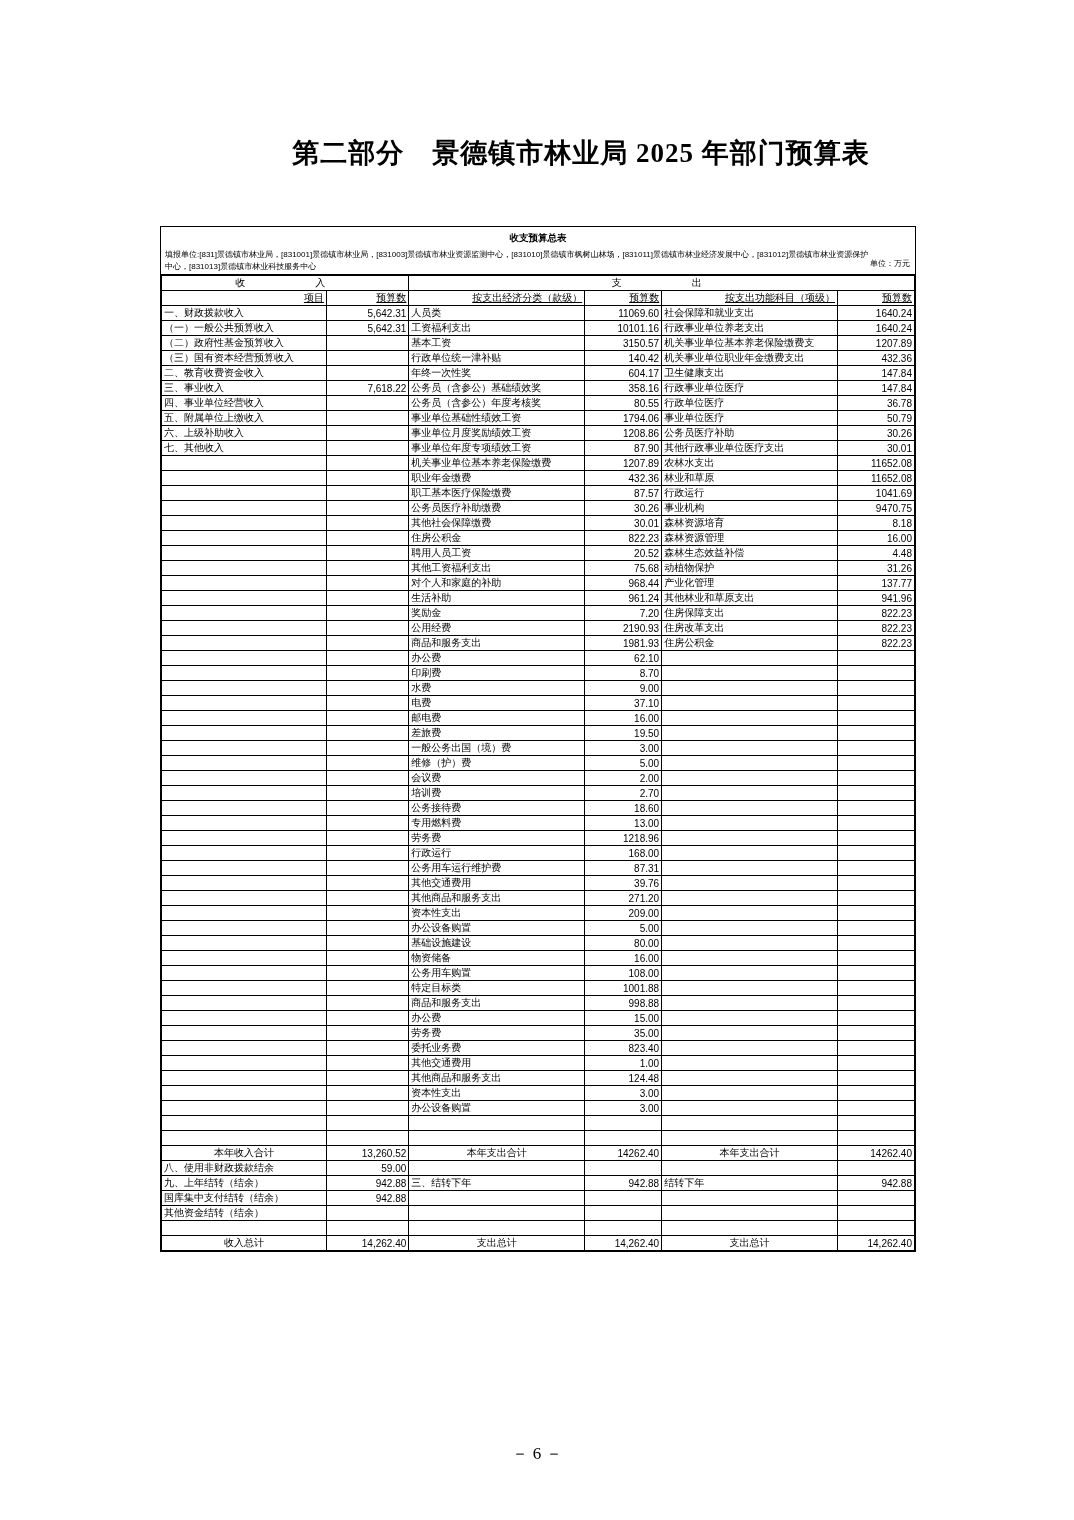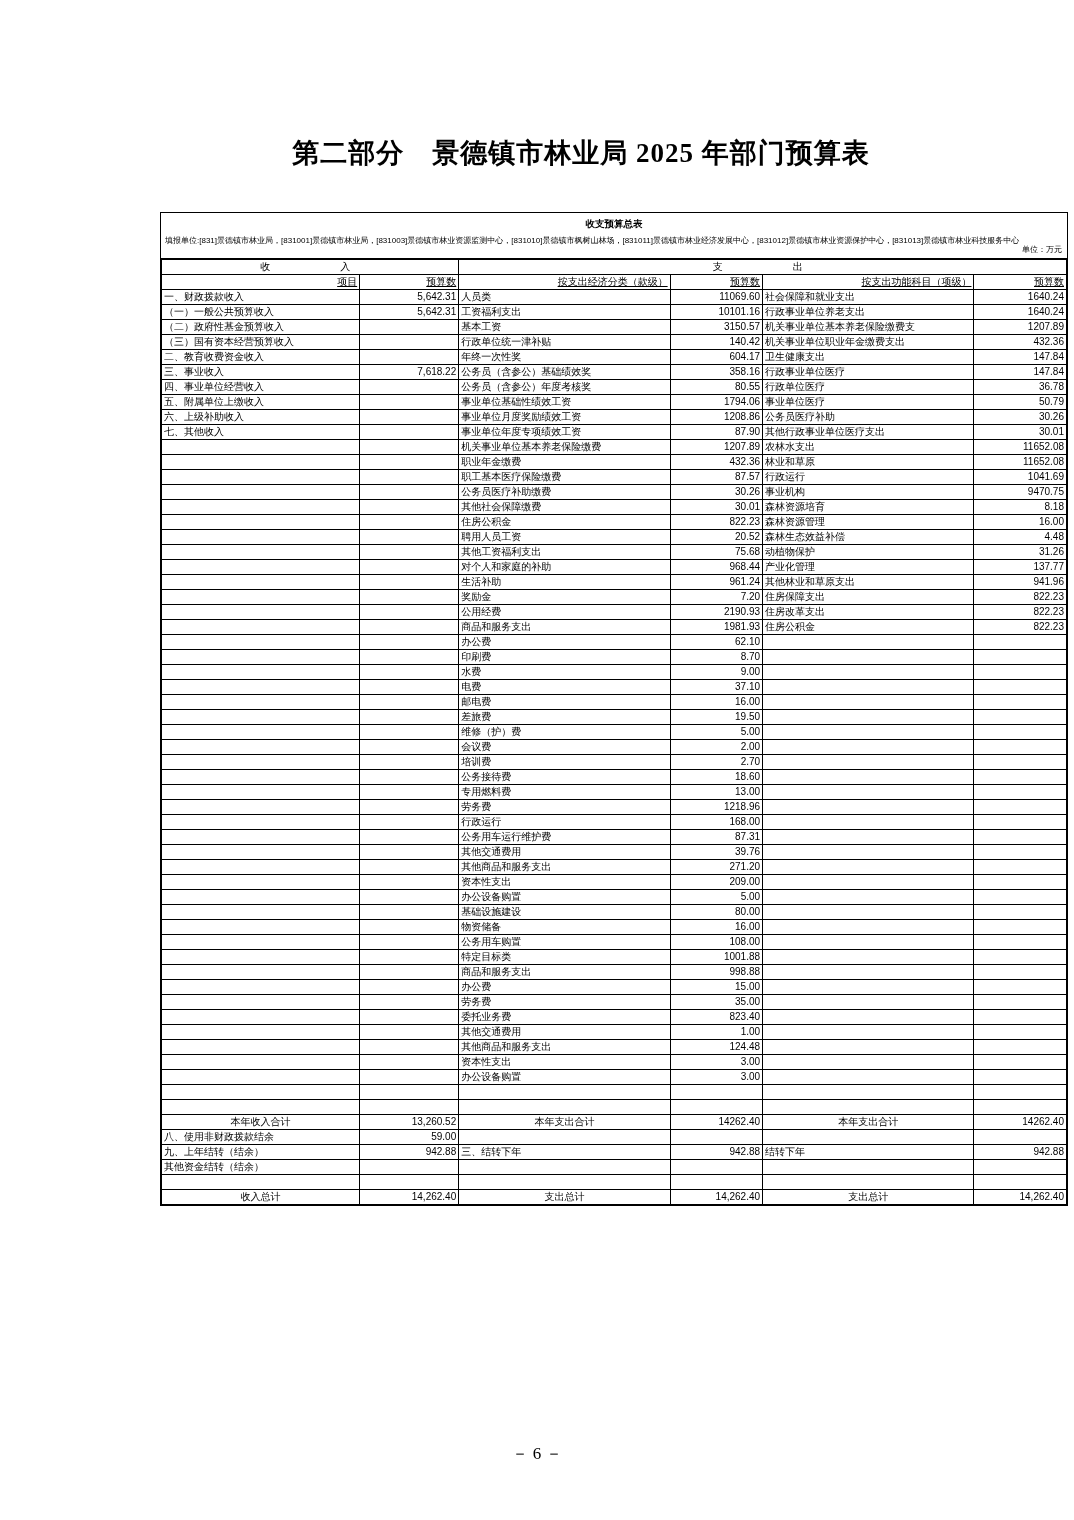--- a/index.html
+++ b/index.html
@@ -27,23 +27,23 @@
     width: 1074px;
     text-align: center;
     font-size: 27px;
     font-weight: bold;
     letter-spacing: 1px;
     font-family: "Liberation Serif", "DejaVu Serif", serif;
     padding-left: 44px;
   }
   .sheet {
     position: absolute;
-    top: 212px;
+    top: 226px;
     left: 160px;
-    width: 908px;
+    width: 756px;
     border: 1px solid #000;
     box-sizing: border-box;
   }
   .sheet-title {
     text-align: center;
     font-size: 9.5px;
     font-weight: bold;
     padding: 5px 0 4px 0;
     font-family: "Liberation Sans", sans-serif;
   }
@@ -383,20 +383,28 @@
             <td class="lbl"></td>
             <td class="num"></td>
             <td class="lbl ind1">差旅费</td>
             <td class="num">19.50</td>
             <td class="lbl"></td>
             <td class="num"></td>
           </tr>
           <tr>
             <td class="lbl"></td>
             <td class="num"></td>
+            <td class="lbl ind1">一般公务出国（境）费</td>
+            <td class="num">3.00</td>
+            <td class="lbl"></td>
+            <td class="num"></td>
+          </tr>
+          <tr>
+            <td class="lbl"></td>
+            <td class="num"></td>
             <td class="lbl ind1">维修（护）费</td>
             <td class="num">5.00</td>
             <td class="lbl"></td>
             <td class="num"></td>
           </tr>
           <tr>
             <td class="lbl"></td>
             <td class="num"></td>
             <td class="lbl ind1">会议费</td>
             <td class="num">2.00</td>
@@ -611,20 +619,28 @@
             <td class="lbl"></td>
             <td class="num"></td>
           </tr>
           <tr>
             <td class="lbl">九、上年结转（结余）</td>
             <td class="num">942.88</td>
             <td class="lbl">三、结转下年</td>
             <td class="num">942.88</td>
             <td class="lbl">结转下年</td>
             <td class="num">942.88</td>
+          </tr>
+          <tr>
+            <td class="lbl ind1">国库集中支付结转（结余）</td>
+            <td class="num">942.88</td>
+            <td class="lbl"></td>
+            <td class="num"></td>
+            <td class="lbl"></td>
+            <td class="num"></td>
           </tr>
           <tr>
             <td class="lbl ind1">其他资金结转（结余）</td>
             <td class="num"></td>
             <td class="lbl"></td>
             <td class="num"></td>
             <td class="lbl"></td>
             <td class="num"></td>
           </tr>
           <tr>

